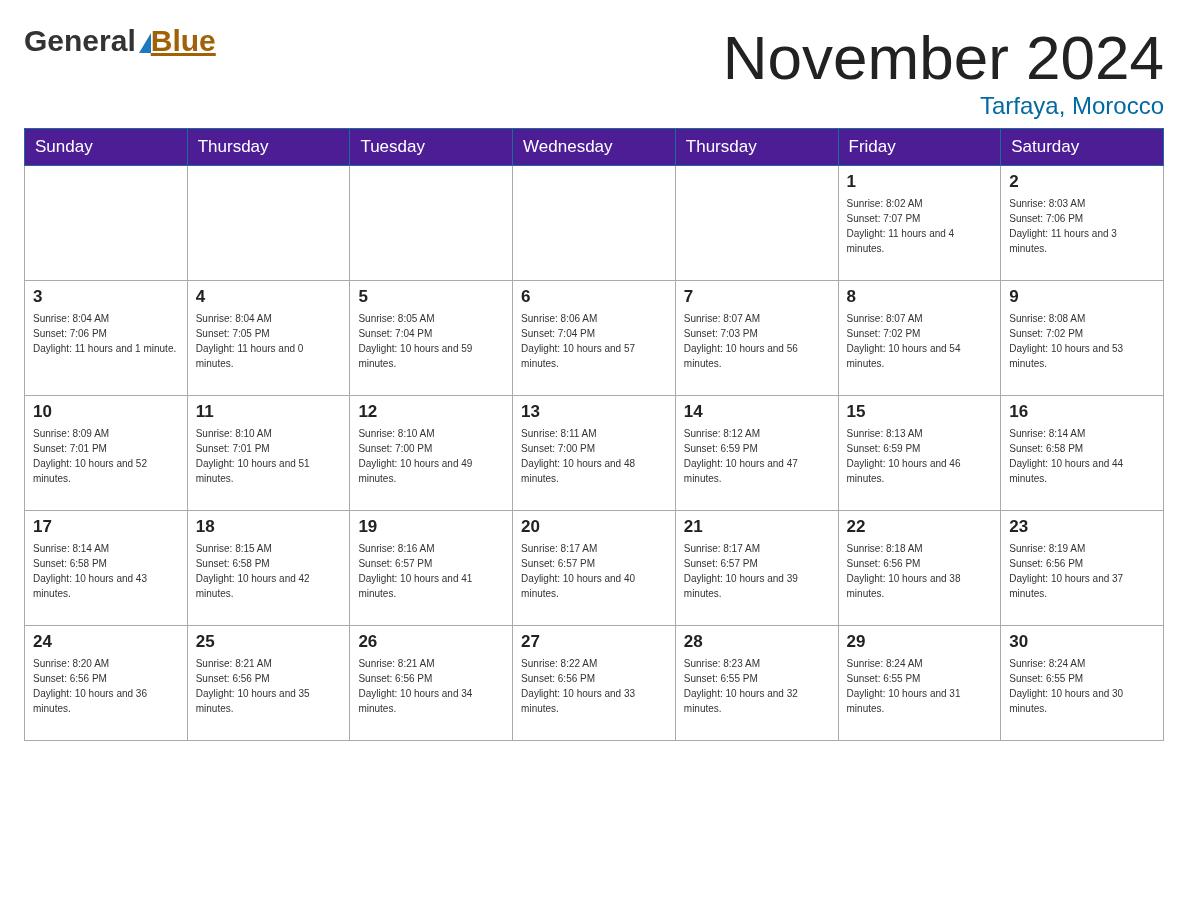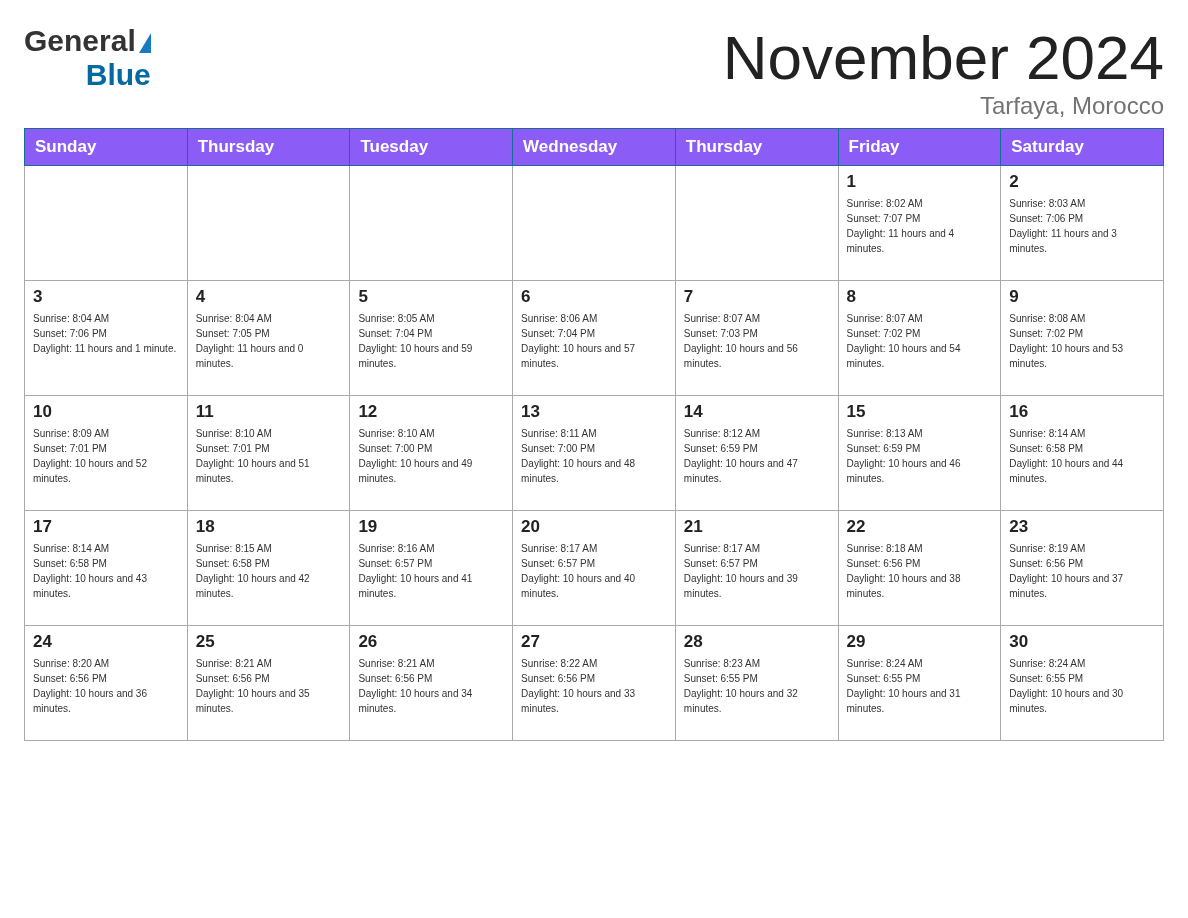--- a/index.html
+++ b/index.html
@@ -11,47 +11,47 @@
       min-height: 918px;
     }
     .header {
       display: flex;
       justify-content: space-between;
       align-items: flex-start;
       margin-bottom: 8px;
     }
     .logo {
       display: flex;
-      flex-direction: column;
-      align-items: flex-end;
+      flex-direction: row;
+      align-items: center;
     }
     .title-section {
       text-align: right;
     }
     .title-section h1 {
       font-size: 62px;
       font-weight: normal;
       color: #222;
       line-height: 1.1;
     }
     .title-section h2 {
       font-size: 24px;
       font-weight: normal;
-      color: #737373;
+      color: #0369a1;
     }
     .calendar {
       width: 100%;
       border-collapse: collapse;
       margin-top: 8px;
     }
     .calendar th {
-      background-color: #8b5cf6;
+      background-color: #4c1d95;
       color: #fff;
       font-size: 17px;
-      font-weight: bold;
+      font-weight: normal;
       padding: 8px 10px;
       text-align: left;
       border: 1px solid #1a6b9a;
     }
     .calendar td {
       vertical-align: top;
       border: 1px solid #aaa;
       padding: 6px 8px;
       width: 14.28%;
       background: #fff;
@@ -85,21 +85,21 @@
 </head>
 <body>
 
 <div class="header">
   <div class="logo">
     <div class="logo-line1">
       <span style="font-size:30px;font-weight:bold;color:#333;">General</span>
       <span style="display:inline-block;width:0;height:0;border-left:12px solid transparent;border-bottom:20px solid #1a7abf;margin-left:3px;position:relative;top:2px;"></span>
     </div>
     <div>
-      <span style="font-size:30px;font-weight:bold;color:#0369a1;">Blue</span>
+      <span style="font-size:30px;font-weight:bold;color:#a16207;text-decoration:underline;">Blue</span>
     </div>
   </div>
   <div class="title-section">
     <h1>November 2024</h1>
     <h2>Tarfaya, Morocco</h2>
   </div>
 </div>
 
 <table class="calendar">
   <thead>

